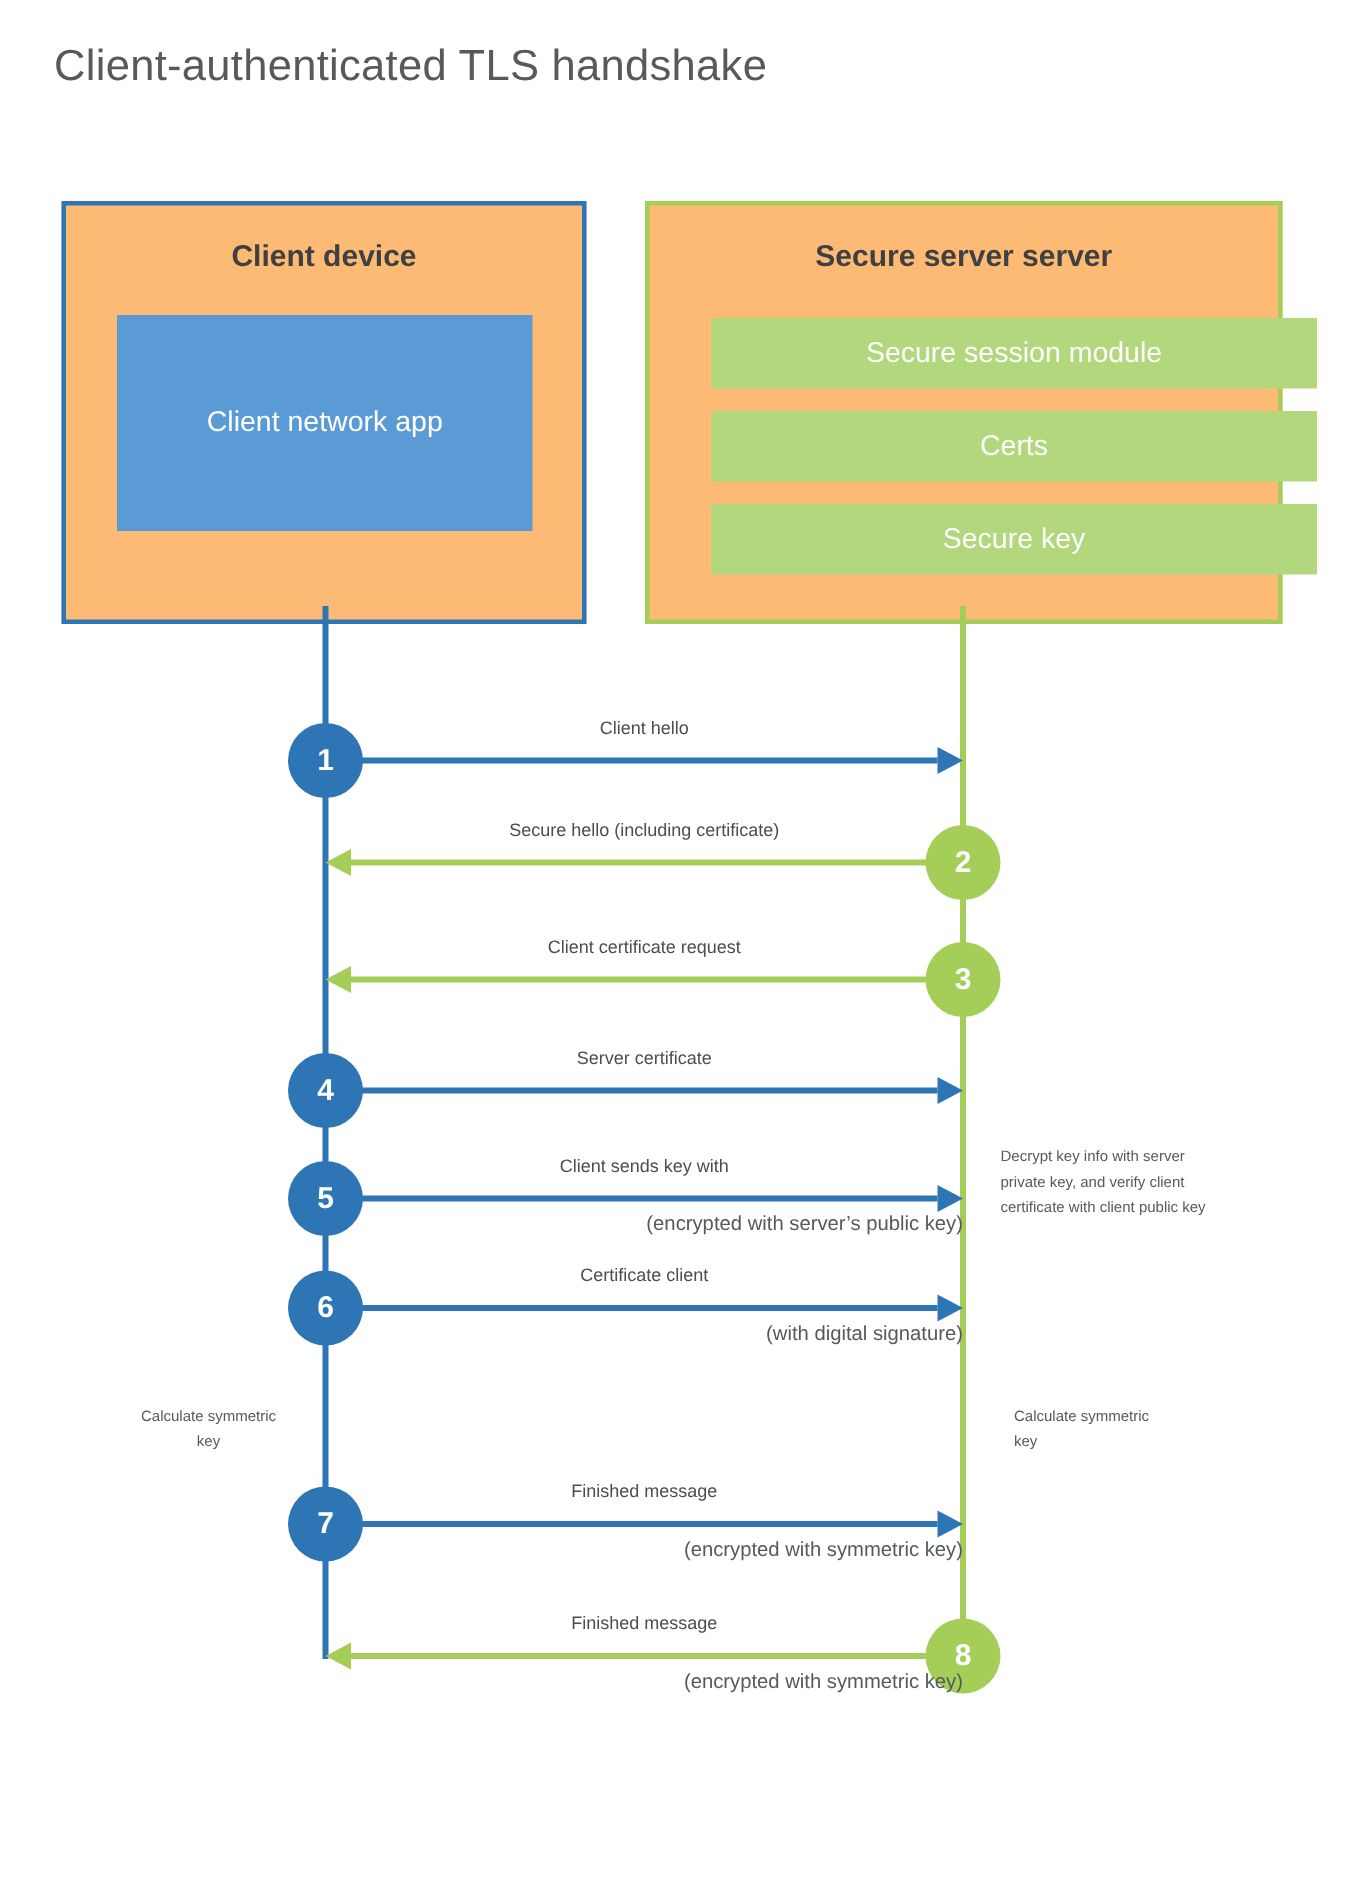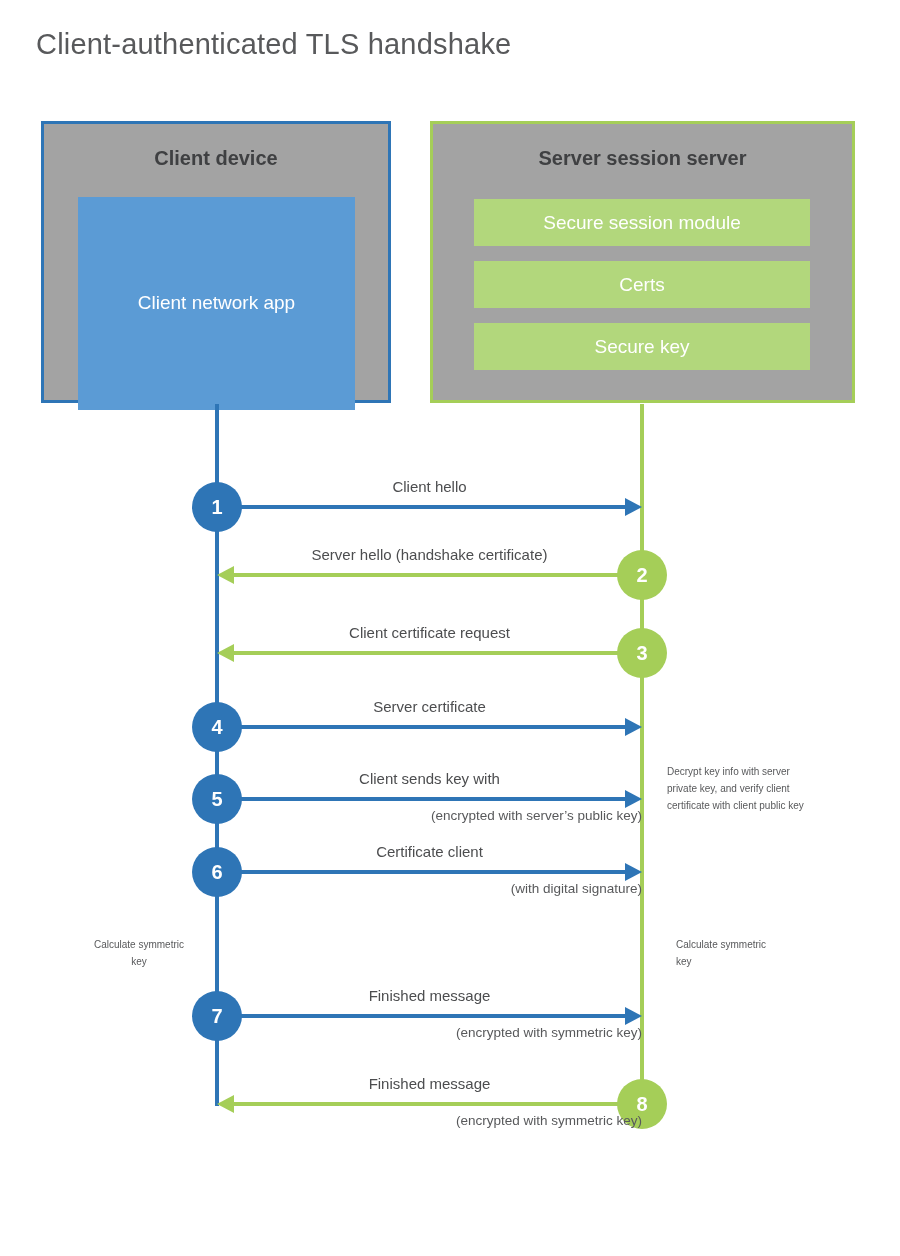--- a/index.html
+++ b/index.html
@@ -4,81 +4,81 @@
 <style>
   html,body{margin:0;padding:0;background:#ffffff;}
   .canvas{
     position:relative;width:900px;height:1256px;background:#ffffff;overflow:hidden;
     font-family:Liberation Sans, sans-serif;
     --blue-accent:#2e75b6;--blue-fill:#5b9bd5;--green-accent:#a5ce58;--green-fill:#b2d77c;
     --text-dark:#3f4042;--text-gray:#58595b;--label-gray:#4c4d4f;
   }
   .title{position:absolute;left:36px;top:28px;font-size:29px;font-weight:300;
     color:var(--text-gray);letter-spacing:.2px;}
-  .box{position:absolute;top:121px;height:282px;background:#a3a3a3;box-sizing:border-box;}
+  .box{position:absolute;top:134px;height:282px;background:#fdba74;box-sizing:border-box;}
   .client-box{left:41px;width:350px;border:3px solid var(--blue-accent);}
   .server-box{left:430px;width:425px;border:3px solid var(--green-accent);}
   .box-title{margin-top:23px;text-align:center;font-size:20px;font-weight:700;color:var(--text-dark);}
-  .app-rect{position:absolute;left:34px;top:73px;width:277px;height:213px;background:var(--blue-fill);
+  .app-rect{position:absolute;left:34px;top:73px;width:277px;height:144px;background:var(--blue-fill);
     color:#fff;font-size:19px;display:flex;align-items:center;justify-content:center;
     text-align:center;line-height:1.7;padding:0 40px;box-sizing:border-box;}
-  .bar{position:absolute;left:41px;width:336px;height:47px;background:var(--green-fill);
+  .bar{position:absolute;left:41px;width:404px;height:47px;background:var(--green-fill);
     color:#fff;font-size:19px;text-align:center;line-height:47px;}
   .vline{position:absolute;top:404px;width:4px;height:702px;}
   .blue-bg{background:var(--blue-accent);}
   .green-bg{background:var(--green-accent);}
   .hline{position:absolute;height:4px;z-index:1;}
   .ahead{position:absolute;width:0;height:0;border-top:9px solid transparent;
     border-bottom:9px solid transparent;z-index:2;}
   .ahead.right{border-left:17px solid var(--blue-accent);}
   .ahead.left{border-right:17px solid var(--green-accent);}
   .circle{position:absolute;width:50px;height:50px;border-radius:50%;z-index:3;
     color:#fff;font-weight:700;font-size:20px;display:flex;align-items:center;justify-content:center;}
   .mlabel{position:absolute;left:217px;width:425px;text-align:center;
-    font-size:15px;color:var(--label-gray);z-index:4;}
+    font-size:12px;color:var(--label-gray);z-index:4;}
   .msub{position:absolute;left:217px;width:425px;text-align:right;
     font-size:13.5px;color:var(--text-gray);z-index:4;}
   .note{position:absolute;font-size:10px;line-height:17px;color:var(--text-gray);}
 </style>
 </head>
 <body>
 
 <div class="canvas" style="--blue-accent: #2e75b6; --blue-fill: #5b9bd5; --green-accent: #a5ce58; --green-fill: #b2d77c; --text-dark: #3f4042; --text-gray: #58595b; --label-gray: #4c4d4f;">
 
   <div class="title">Client-authenticated TLS handshake</div>
 
   <div class="box client-box">
     <div class="box-title">Client device</div>
     <div class="app-rect">
       <span>Client network app</span>
     </div>
   </div>
 
   <div class="box server-box">
-    <div class="box-title">Server session server</div>
+    <div class="box-title">Secure server server</div>
     <div class="bar" style="top:75px">Secure session module</div>
     <div class="bar" style="top:137px">Certs</div>
     <div class="bar" style="top:199px">Secure key</div>
   </div>
 
   <div class="vline blue-bg" style="left:215px"></div>
   <div class="vline green-bg" style="left:640px"></div>
 
   <div>
     <div class="hline blue-bg" style="left:217px;top:505px;width:408px"></div>
     <div class="ahead right" style="left:625px;top:498px"></div>
     <div class="circle blue-bg" style="left:192px;top:482px">1</div>
     <div class="mlabel" style="top:478px">Client hello</div>
   </div>
 
   <div>
     <div class="hline green-bg" style="left:234px;top:573px;width:408px"></div>
     <div class="ahead left" style="left:217px;top:566px"></div>
     <div class="circle green-bg" style="left:617px;top:550px">2</div>
-    <div class="mlabel" style="top:546px">Server hello (handshake certificate)</div>
+    <div class="mlabel" style="top:546px">Secure hello (including certificate)</div>
   </div>
 
   <div>
     <div class="hline green-bg" style="left:234px;top:651px;width:408px"></div>
     <div class="ahead left" style="left:217px;top:644px"></div>
     <div class="circle green-bg" style="left:617px;top:628px">3</div>
     <div class="mlabel" style="top:624px">Client certificate request</div>
   </div>
 
   <div>

